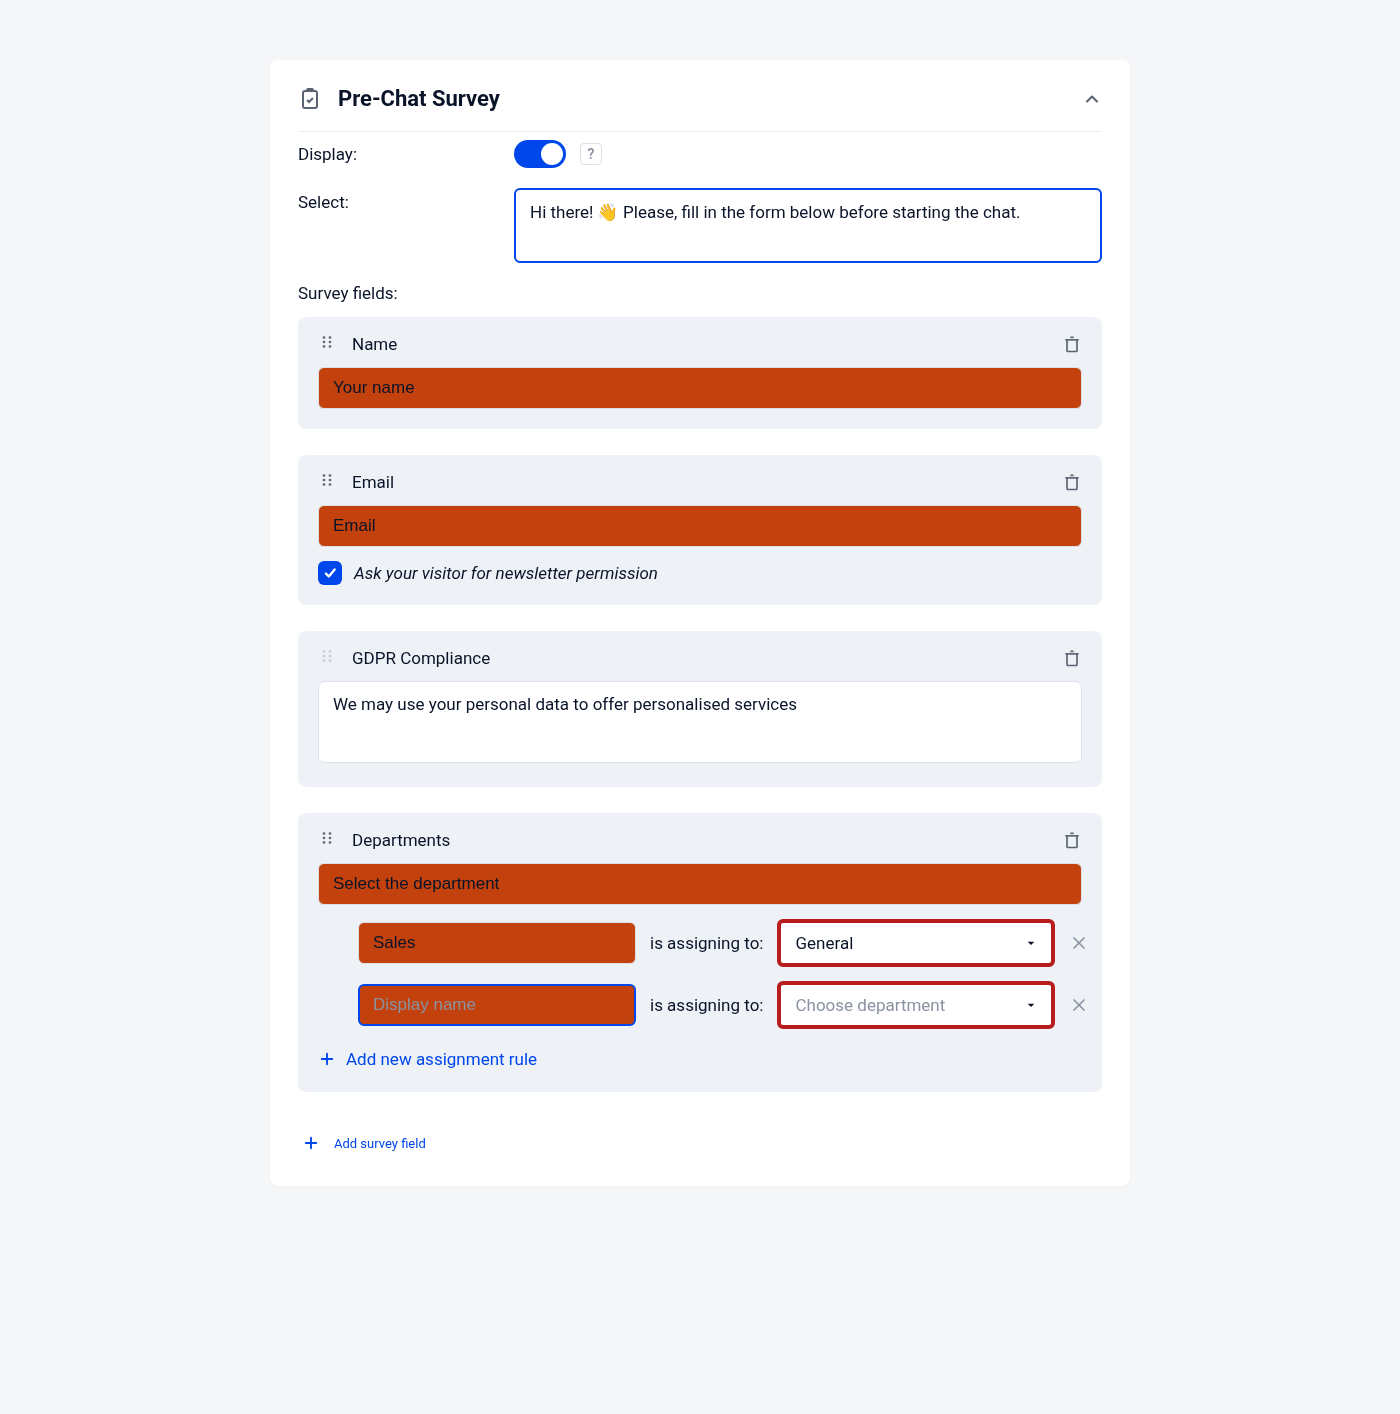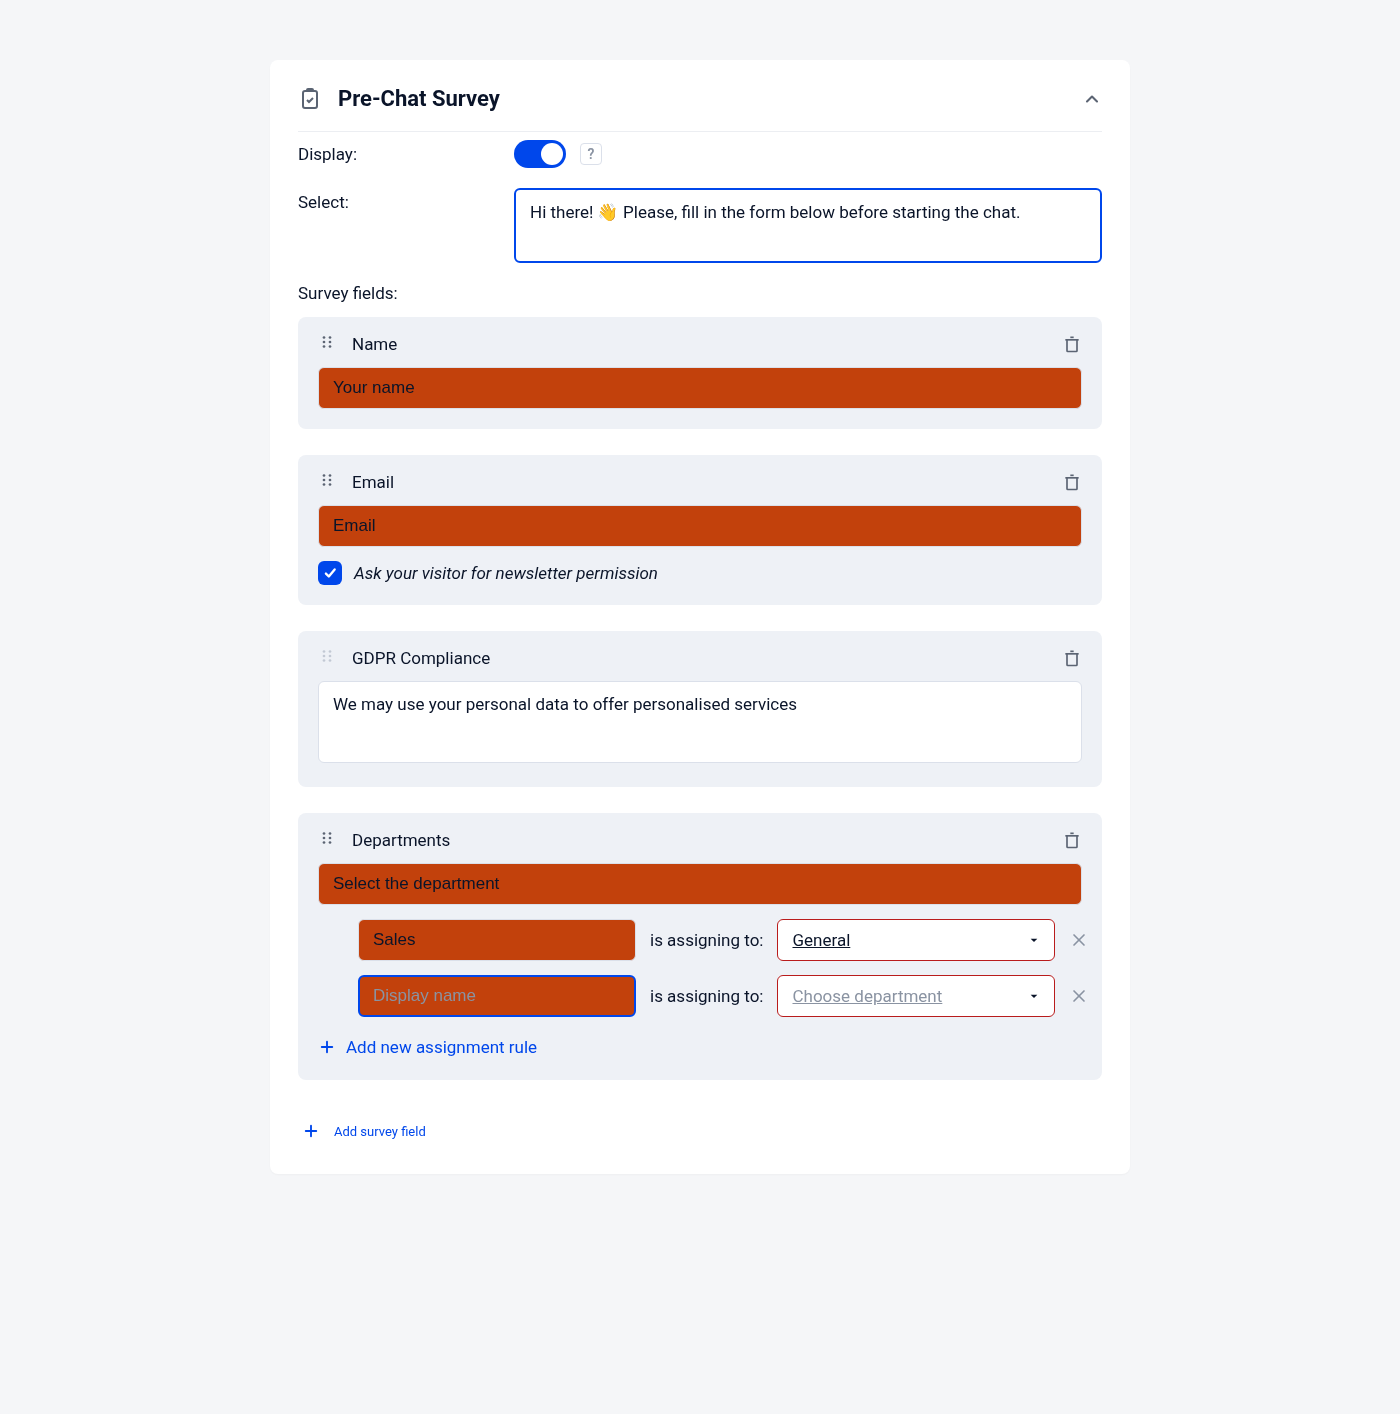--- a/index.html
+++ b/index.html
@@ -130,22 +130,22 @@
     .checkbox svg { width: 14px; height: 14px; color: #fff; }
     .checkbox-label { font-size: 17px; font-style: italic; }
     .assign-row {
       display: flex; align-items: center; gap: 14px; margin-top: 14px; padding-left: 40px;
     }
     .assign-input { flex: 0 0 278px; }
     .assign-text { font-size: 17px; white-space: nowrap; }
     .assign-select {
       flex: 0 0 278px;
       display: flex; align-items: center; justify-content: space-between;
-      border: 1px solid #b91c1c; border-radius: 6px; background:#fff;
-      padding: 10px 12px 10px 14px; font-size: 17px; cursor: pointer; text-decoration: underline;
+      border: 4px solid #b91c1c; border-radius: 6px; background:#fff;
+      padding: 10px 12px 10px 14px; font-size: 17px; cursor: pointer;
     }
     .assign-select .caret { width: 16px; height:16px; }
     .assign-select.placeholder { color: #8a93a2; }
     .assign-remove { width: 20px; height: 20px; color: #8a93a2; cursor: pointer; flex-shrink:0; }
     .link-btn {
       display: inline-flex; align-items: center; color: #0047eb; font-size: 17px;
       cursor: pointer; margin-top: 20px;
     }
     .link-btn svg { width: 18px; height: 18px; margin-right: 10px; }
     .add-survey-link {

